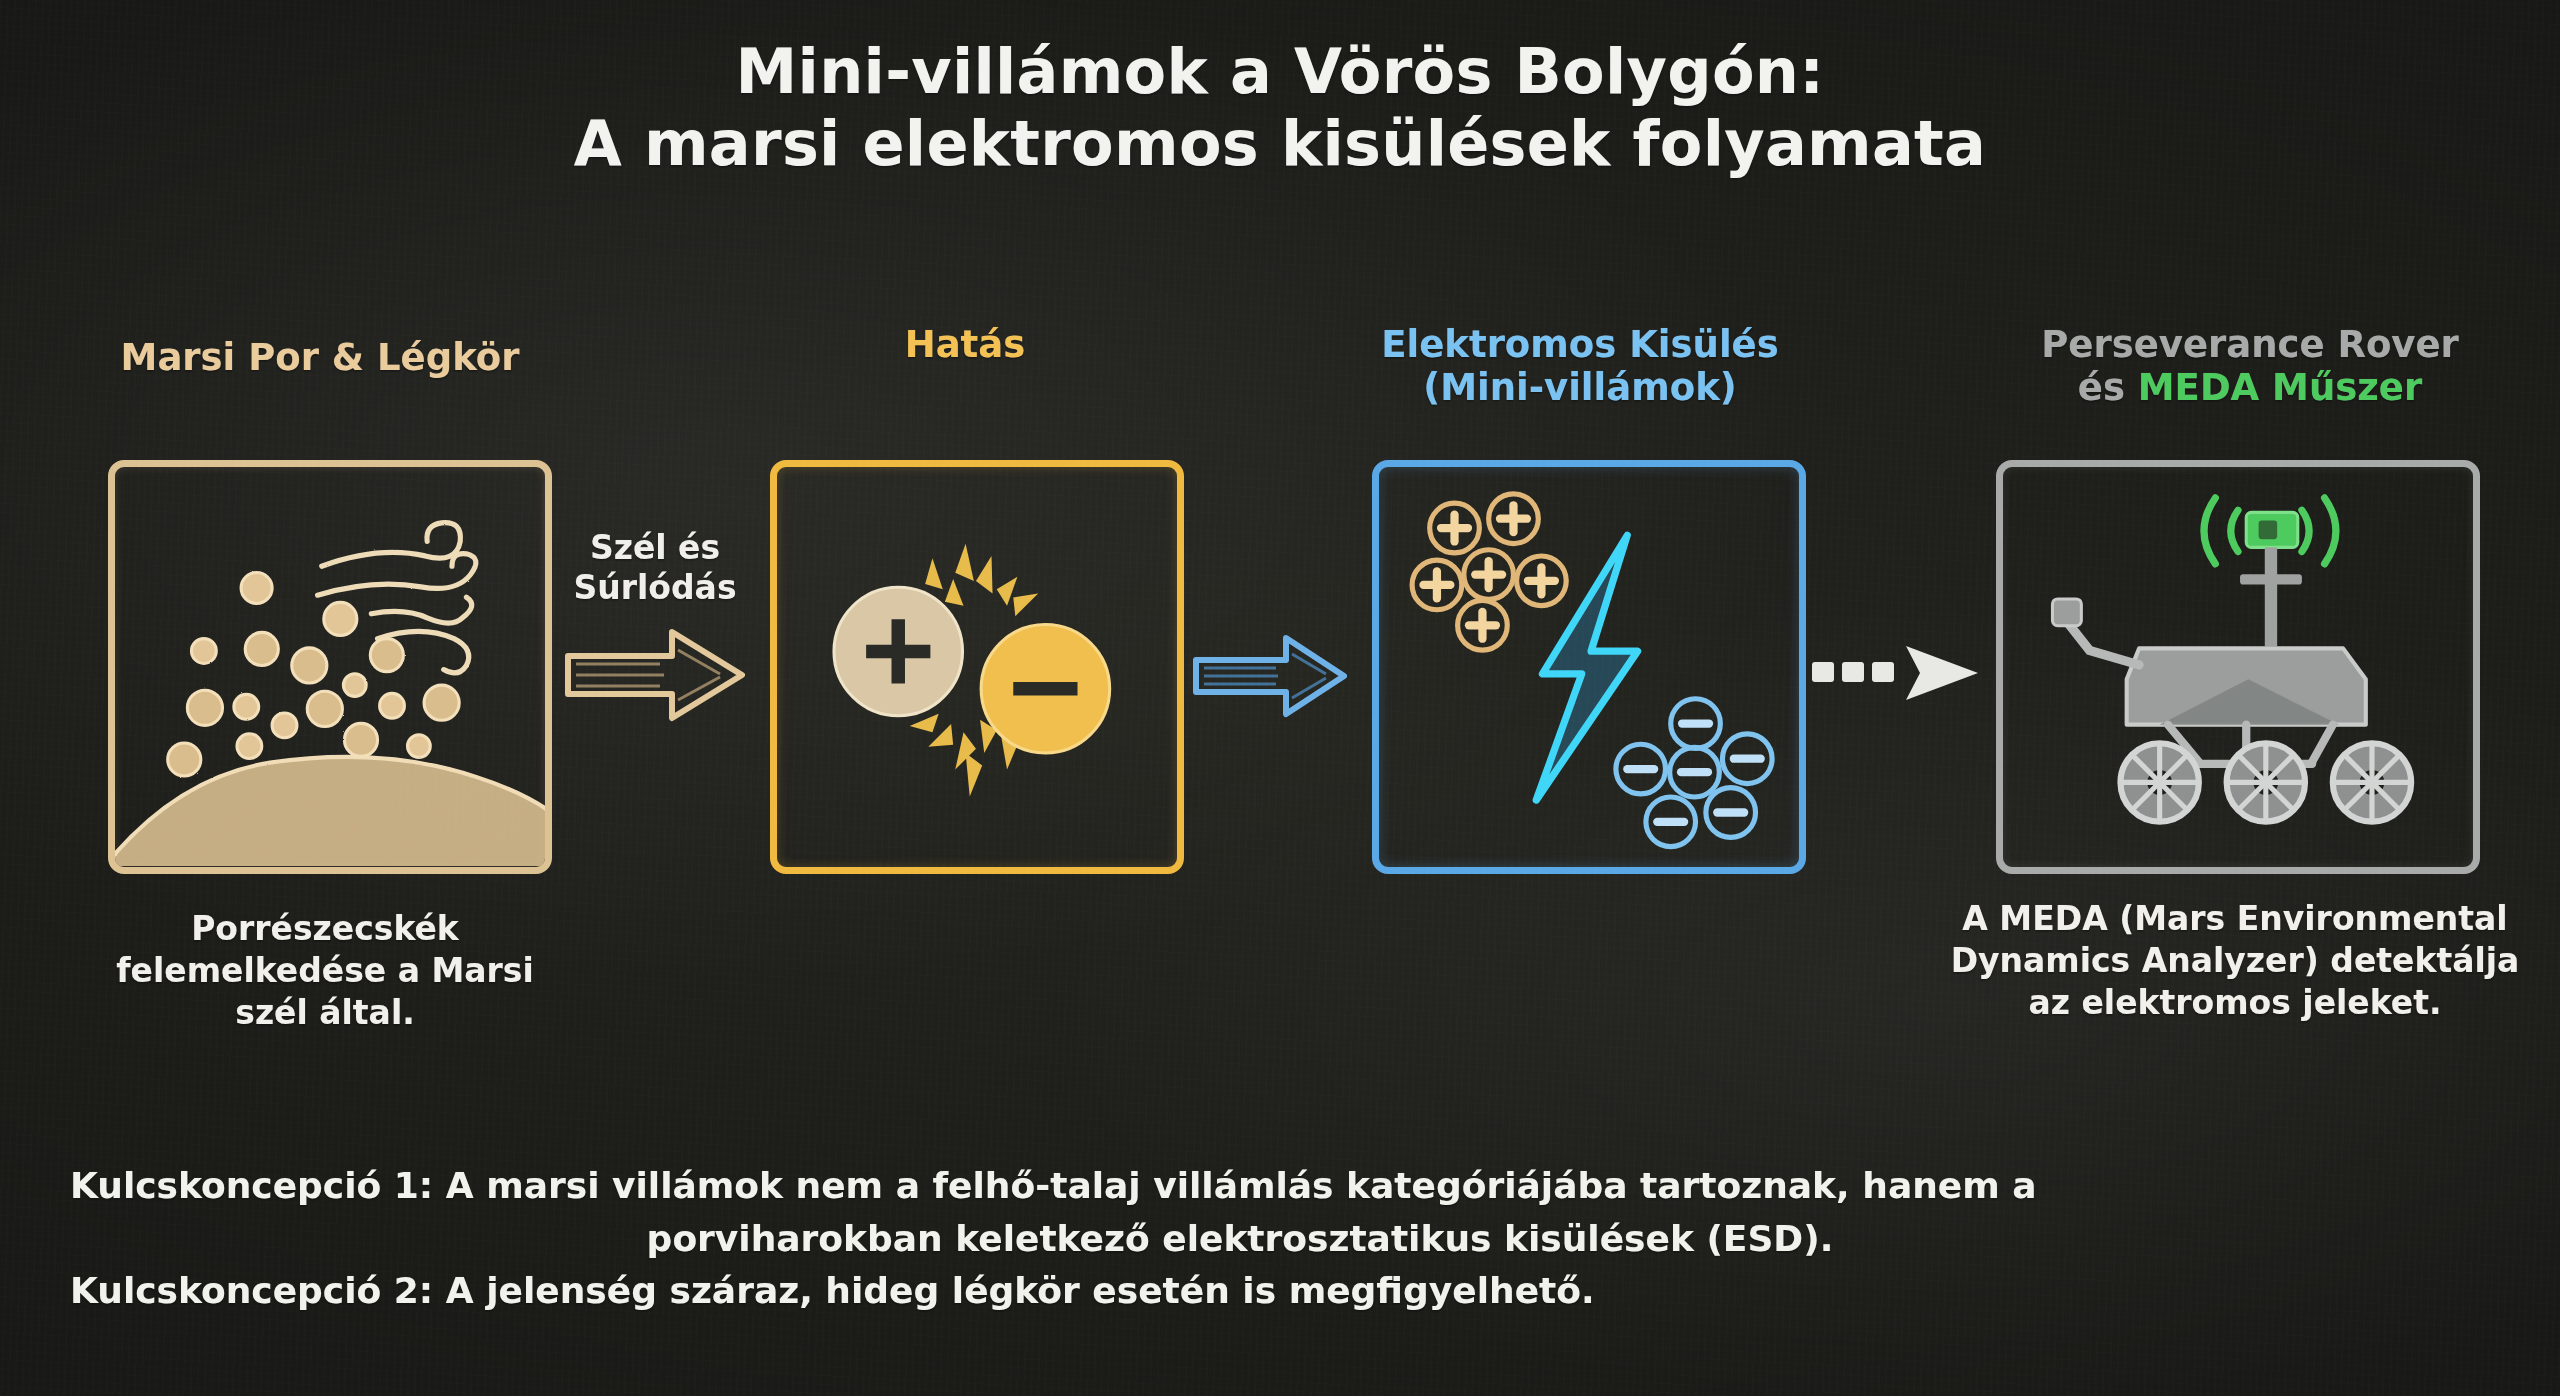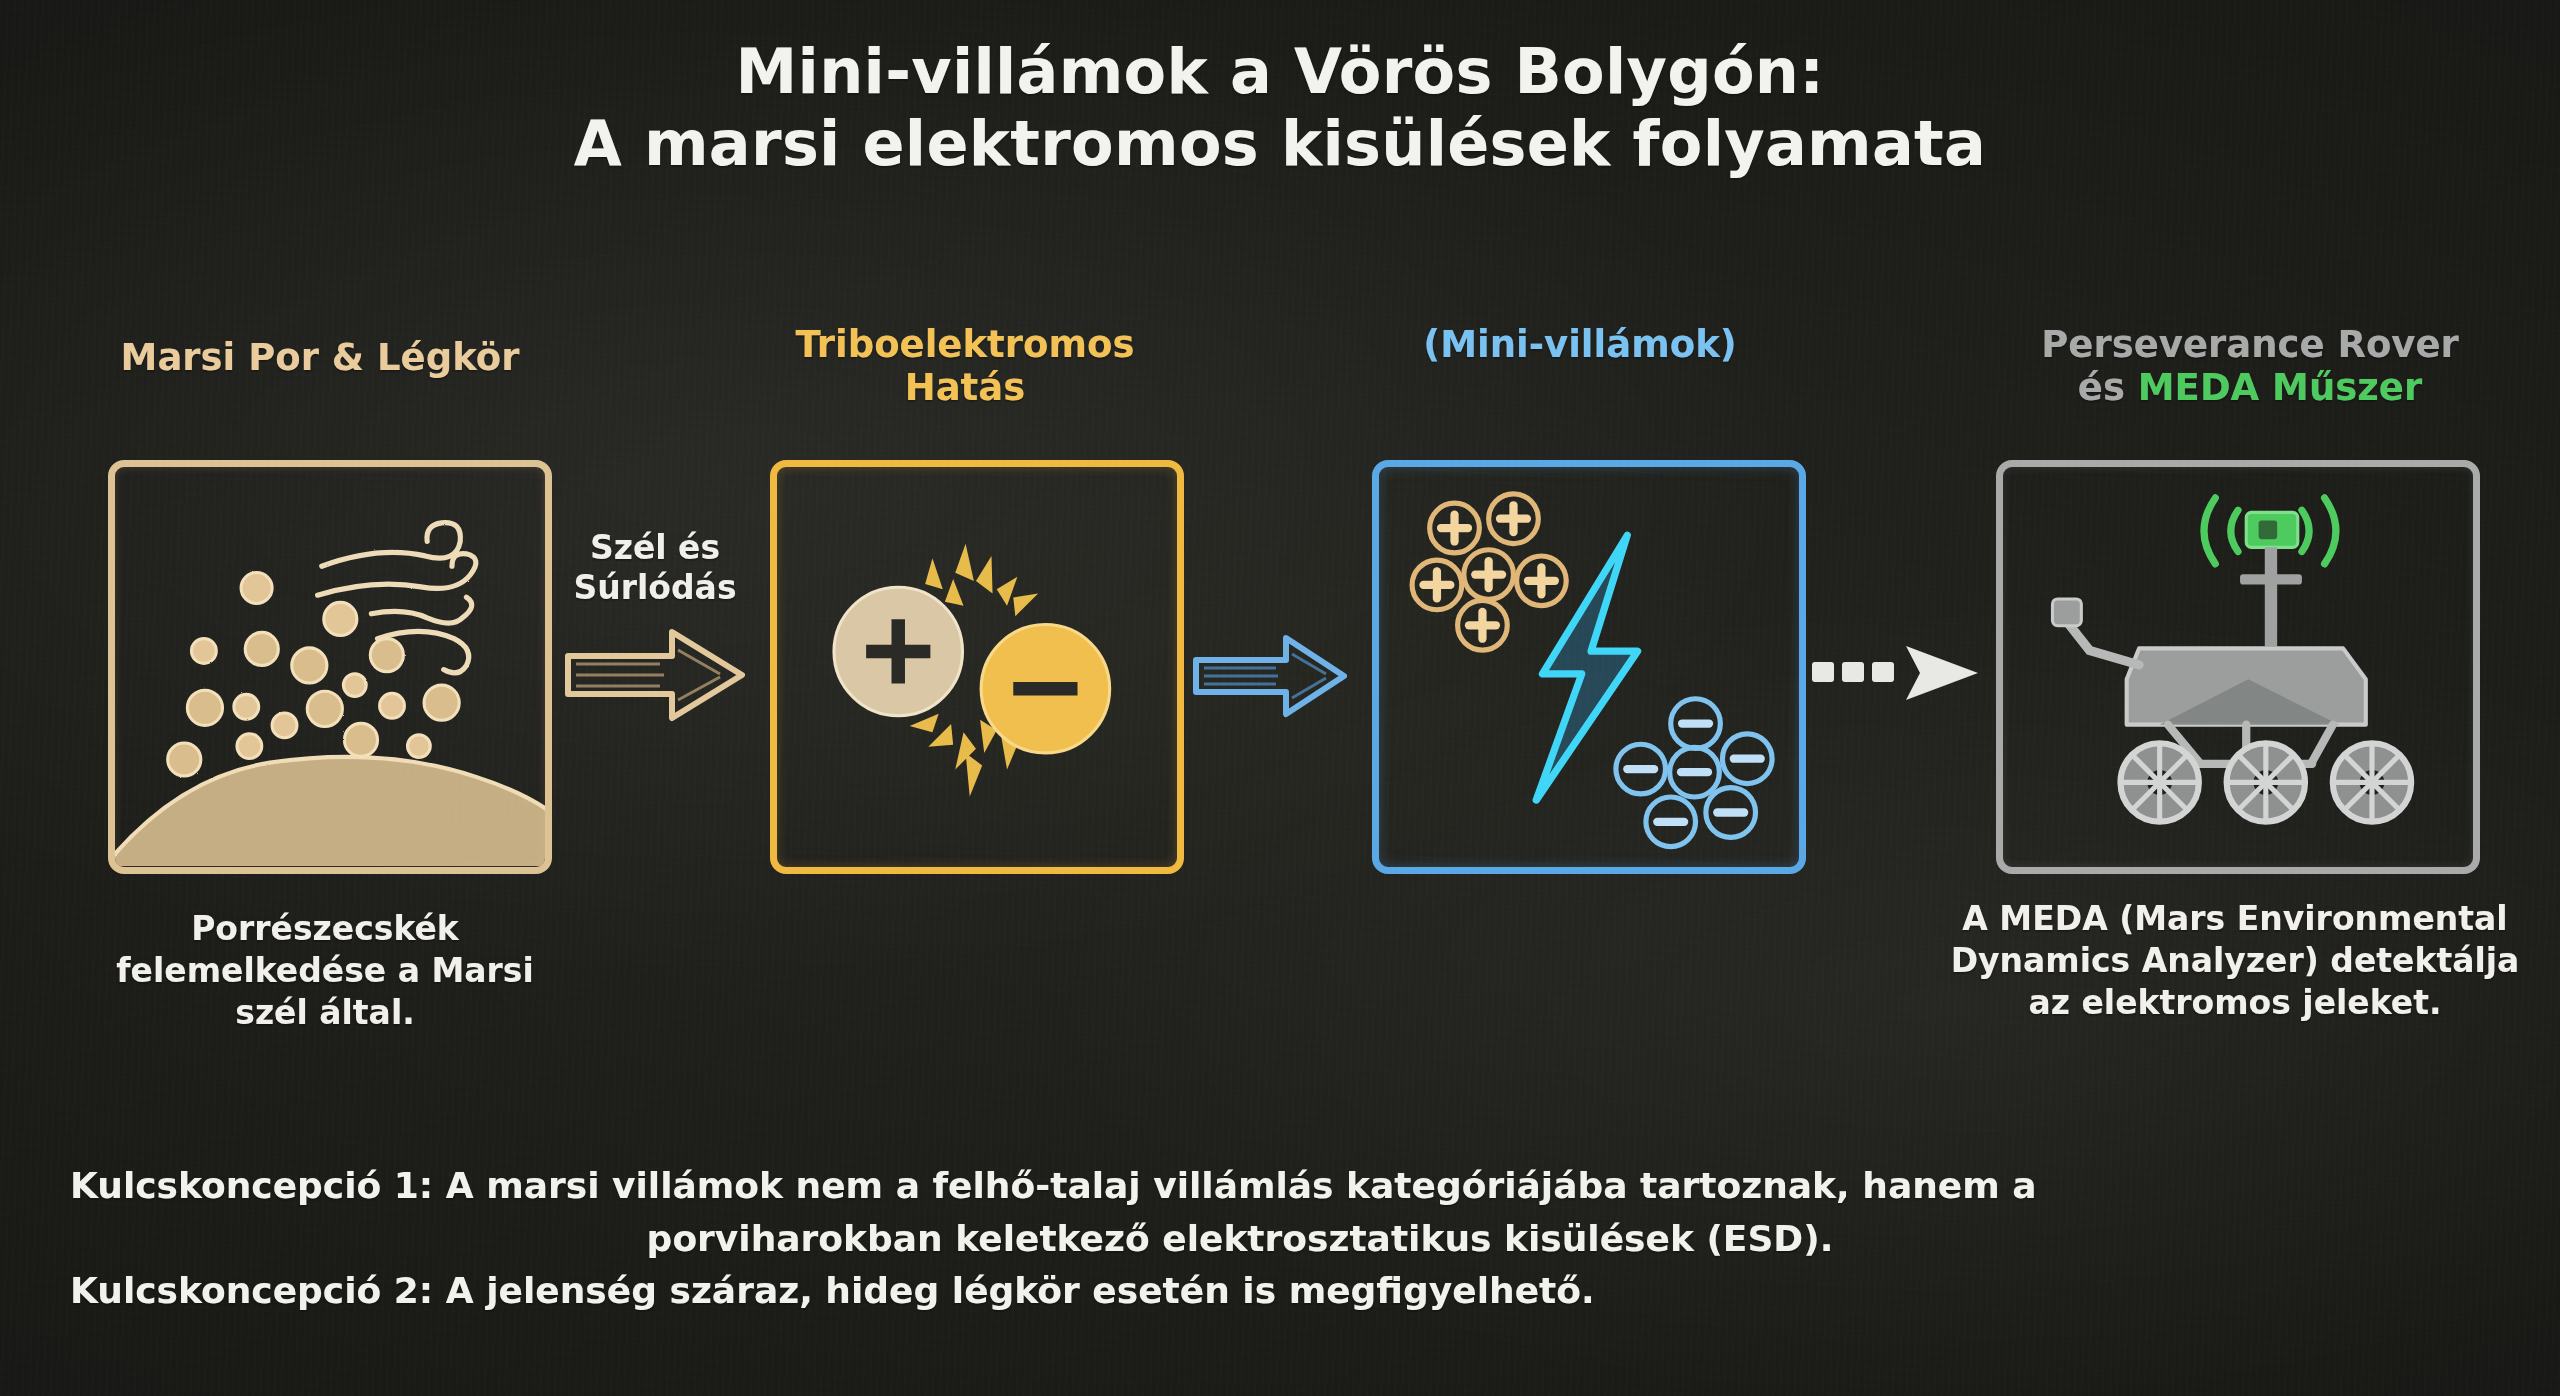--- a/index.html
+++ b/index.html
@@ -89,25 +89,25 @@
 <div id="board">
 
   <div id="title" class="chalk">
     <span class="ln">Mini-villámok a Vörös Bolygón:</span>
     <span class="ln">A marsi elektromos kisülések folyamata</span>
   </div>
 
   <div id="head1" class="col-head chalk">Marsi Por &amp; Légkör</div>
 
   <div id="head2" class="col-head chalk">
-    <span style="display:block">Triboelektromos</span>
     <span style="display:block">Hatás</span>
   </div>
 
   <div id="head3" class="col-head chalk">
+    <span style="display:block">Elektromos Kisülés</span>
     <span style="display:block">(Mini-villámok)</span>
   </div>
 
   <div id="head4" class="col-head chalk">
     <span style="display:block">Perseverance Rover</span>
     <span style="display:block"><span>és </span><span class="green">MEDA Műszer</span></span>
   </div>
 
   <div id="p1" class="panel">
     <svg class="inner" viewBox="0 0 416 386" preserveAspectRatio="none">

